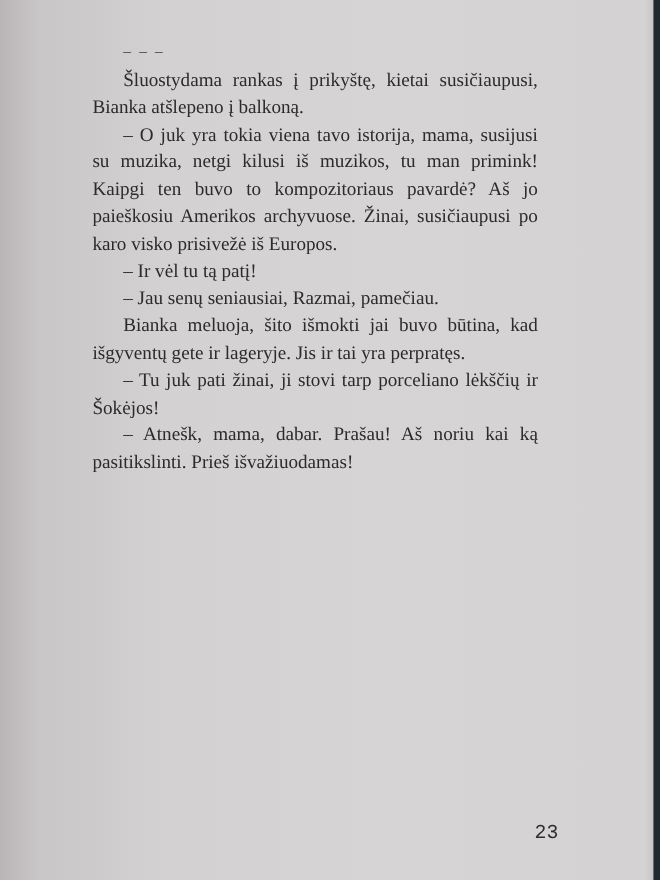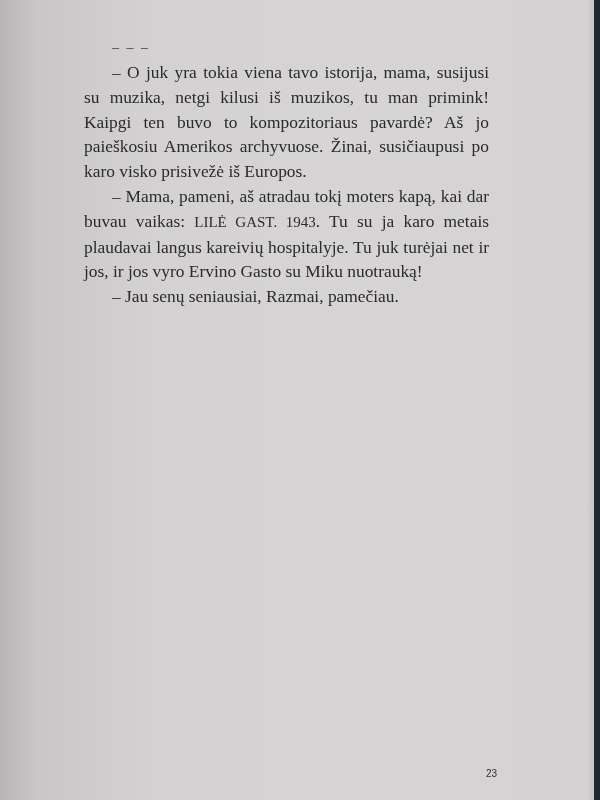--- a/index.html
+++ b/index.html
@@ -54,32 +54,36 @@
       margin: 0;
       text-indent: 28px;
     }
     .smallcaps {
       font-variant: small-caps;
       font-size: 15px;
     }
     .page-number {
       position: absolute;
       left: 486px;
-      top: 768px;
-      font-family: Liberation Sans, sans-serif;
-      font-size: 10px;
+      top: 748px;
+      font-family: Liberation Mono, monospace;
+      font-size: 18px;
       color: #2f2e30;
     }
   </style>
 </head>
 <body>
 
 <div class="page">
   <div class="section-break">– – –</div>
 
   <div class="text-block">
+    <p class="para">Šluostydama rankas į prikyštę, kietai susičiaupusi, Bianka atšlepeno į balkoną.</p>
     <p class="para">– O juk yra tokia viena tavo istorija, mama, susijusi su muzika, netgi kilusi iš muzikos, tu man primink! Kaipgi ten buvo to kompozitoriaus pavardė? Aš jo paieškosiu Amerikos archyvuose. Žinai, susičiaupusi po karo visko prisivežė iš Europos.</p>
-    <p class="para"><span>– Mama, pameni, aš atradau tokį moters kapą, kai dar buvau vaikas: </span><span class="smallcaps">LILĖ GAST. 1943</span><span>. Tu su ja karo metais plaudavai langus kareivių hospitalyje. Tu juk turėjai net ir jos, ir jos vyro Ervino Gasto su Miku nuotrauką!</span></p>
+    <p class="para">– Ir vėl tu tą patį!</p>
     <p class="para">– Jau senų seniausiai, Razmai, pamečiau.</p>
+    <p class="para">Bianka meluoja, šito išmokti jai buvo būtina, kad išgyventų gete ir lageryje. Jis ir tai yra perpratęs.</p>
+    <p class="para">– Tu juk pati žinai, ji stovi tarp porceliano lėkščių ir Šokėjos!</p>
+    <p class="para">– Atnešk, mama, dabar. Prašau! Aš noriu kai ką pasitikslinti. Prieš išvažiuodamas!</p>
   </div>
 
   <div class="page-number">23</div>
 </div>
 
 </body></html>

